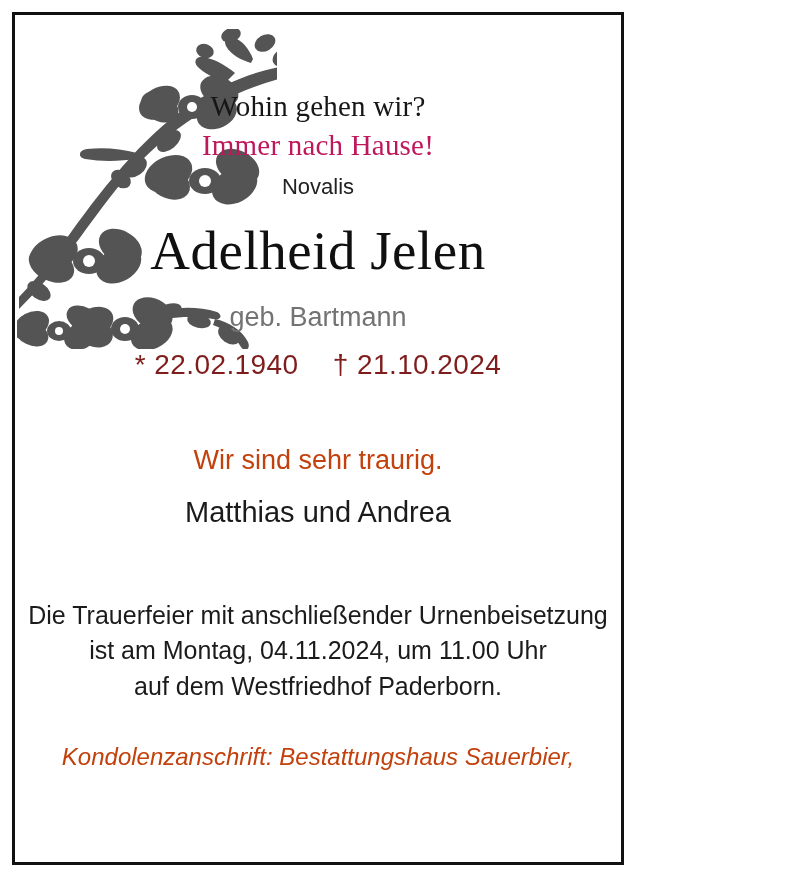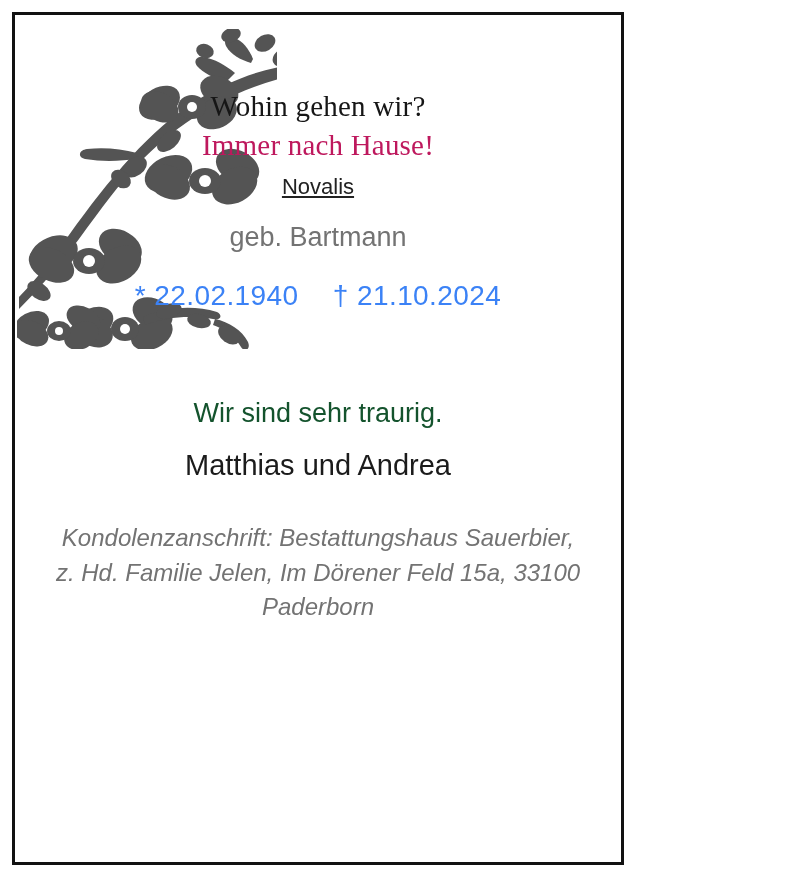--- a/index.html
+++ b/index.html
@@ -60,69 +60,68 @@
   .quote-line-2 {
     font-family: "Liberation Serif", serif;
     font-size: 29px;
     line-height: 1.36;
     color: #be185d;
   }
   .quote-author {
     margin-top: 8px;
     font-size: 22px;
     color: #222222;
-    text-decoration: underline;
   }
   .deceased-name {
     margin-top: 22px;
     font-family: "Liberation Serif", serif;
     font-size: 55px;
     font-weight: normal;
     line-height: 1.05;
     color: #101010;
     letter-spacing: 0.5px;
   }
   .birth-name {
     margin-top: 22px;
     font-size: 27px;
     color: #737373;
   }
   .dates {
-    margin-top: 27px;
+    margin-top: 16px;
     font-size: 28px;
-    color: #3b82f6;
+    color: #7f1d1d;
     letter-spacing: 0.4px;
   }
   .dates .gap {
     display: inline-block;
     width: 18px;
   }
   .mourning-text {
-    margin-top: 86px;
+    margin-top: 64px;
     font-size: 27px;
-    color: #14532d;
+    color: #c2410c;
   }
   .survivors {
     margin-top: 16px;
     font-size: 29px;
     line-height: 1.38;
     color: #1b1b1b;
   }
   .ceremony {
     margin-top: 66px;
     font-size: 25px;
     line-height: 1.42;
     color: #1b1b1b;
   }
   .condolence {
     margin-top: 36px;
     font-size: 24px;
     font-style: italic;
     line-height: 1.45;
-    color: #737373;
+    color: #c2410c;
   }
   .line {
     display: block;
   }
 </style>
 </head>
 <body>
 
 <div class="page">
   <div class="notice-frame">
@@ -203,38 +202,43 @@
 
     <div class="content">
 
       <div class="quote">
         <span class="line">Wohin gehen wir?</span>
         <span class="line quote-line-2">Immer nach Hause!</span>
       </div>
 
       <div class="quote-author">Novalis</div>
 
+      <div class="deceased-name">Adelheid Jelen</div>
 
       <div class="birth-name">geb. Bartmann</div>
 
       <div class="dates">
         <span>*</span>
         <span>22.02.1940</span>
         <span class="gap"></span>
         <span>†</span>
         <span>21.10.2024</span>
       </div>
 
       <div class="mourning-text">Wir sind sehr traurig.</div>
 
       <div class="survivors">
         <span class="line">Matthias und Andrea</span>
       </div>
 
+      <div class="ceremony">
+        <span class="line">Die Trauerfeier mit anschließender Urnenbeisetzung</span>
+        <span class="line">ist am Montag, 04.11.2024, um 11.00 Uhr</span>
+        <span class="line">auf dem Westfriedhof Paderborn.</span>
+      </div>
 
       <div class="condolence">
         <span class="line">Kondolenzanschrift: Bestattungshaus Sauerbier,</span>
-        <span class="line">z. Hd. Familie Jelen, Im Dörener Feld 15a, 33100 Paderborn</span>
       </div>
 
     </div>
   </div>
 </div>
 
 </body></html>

